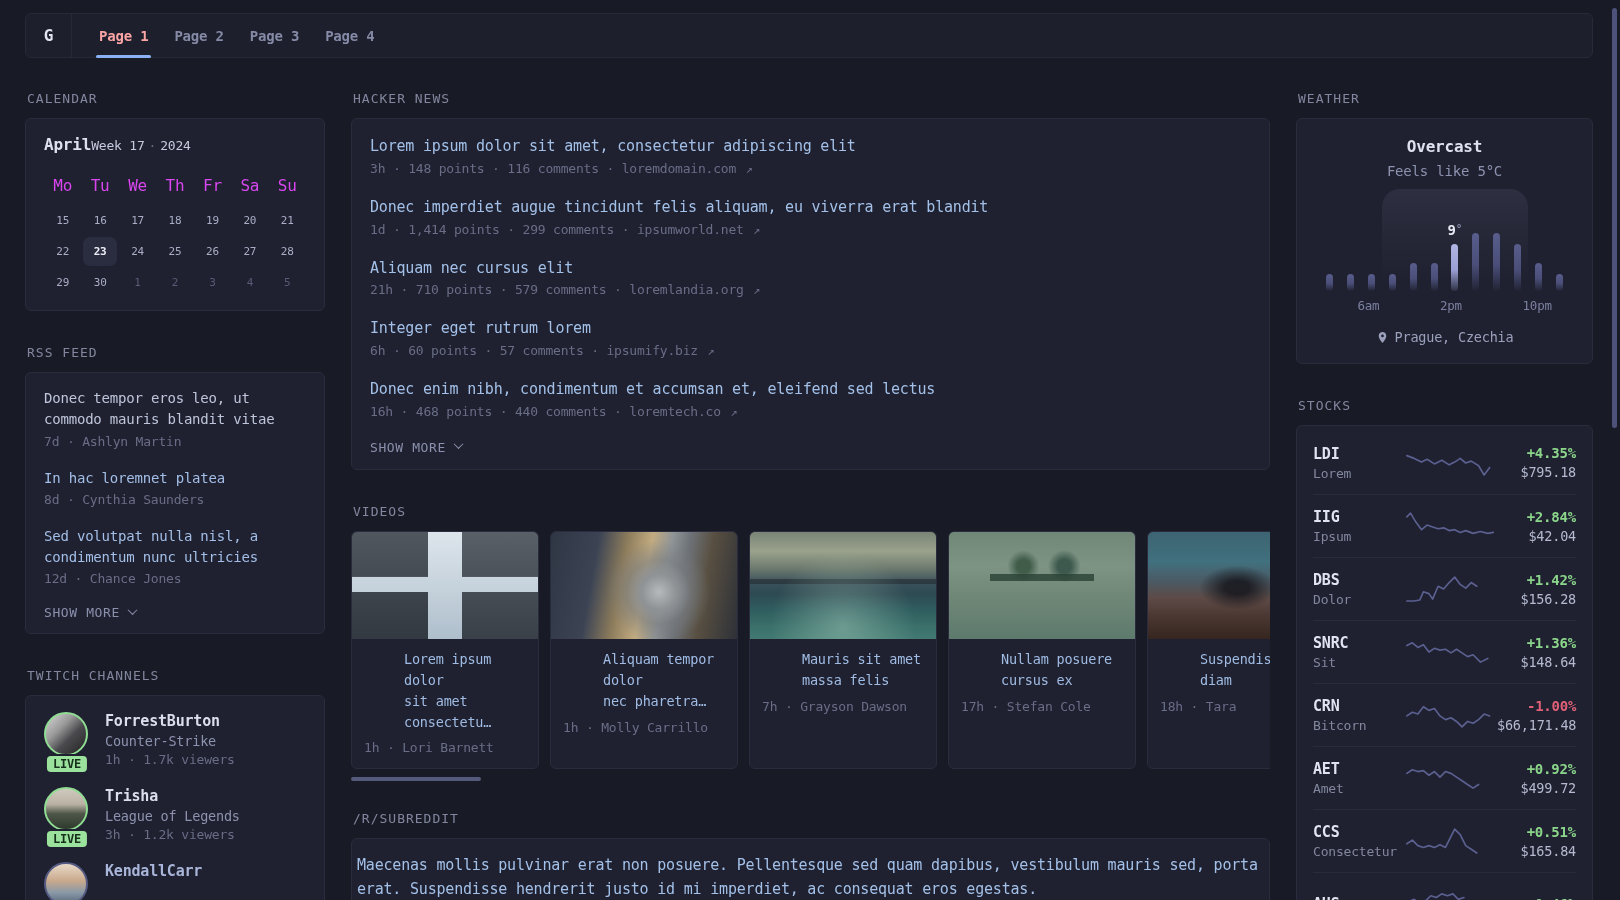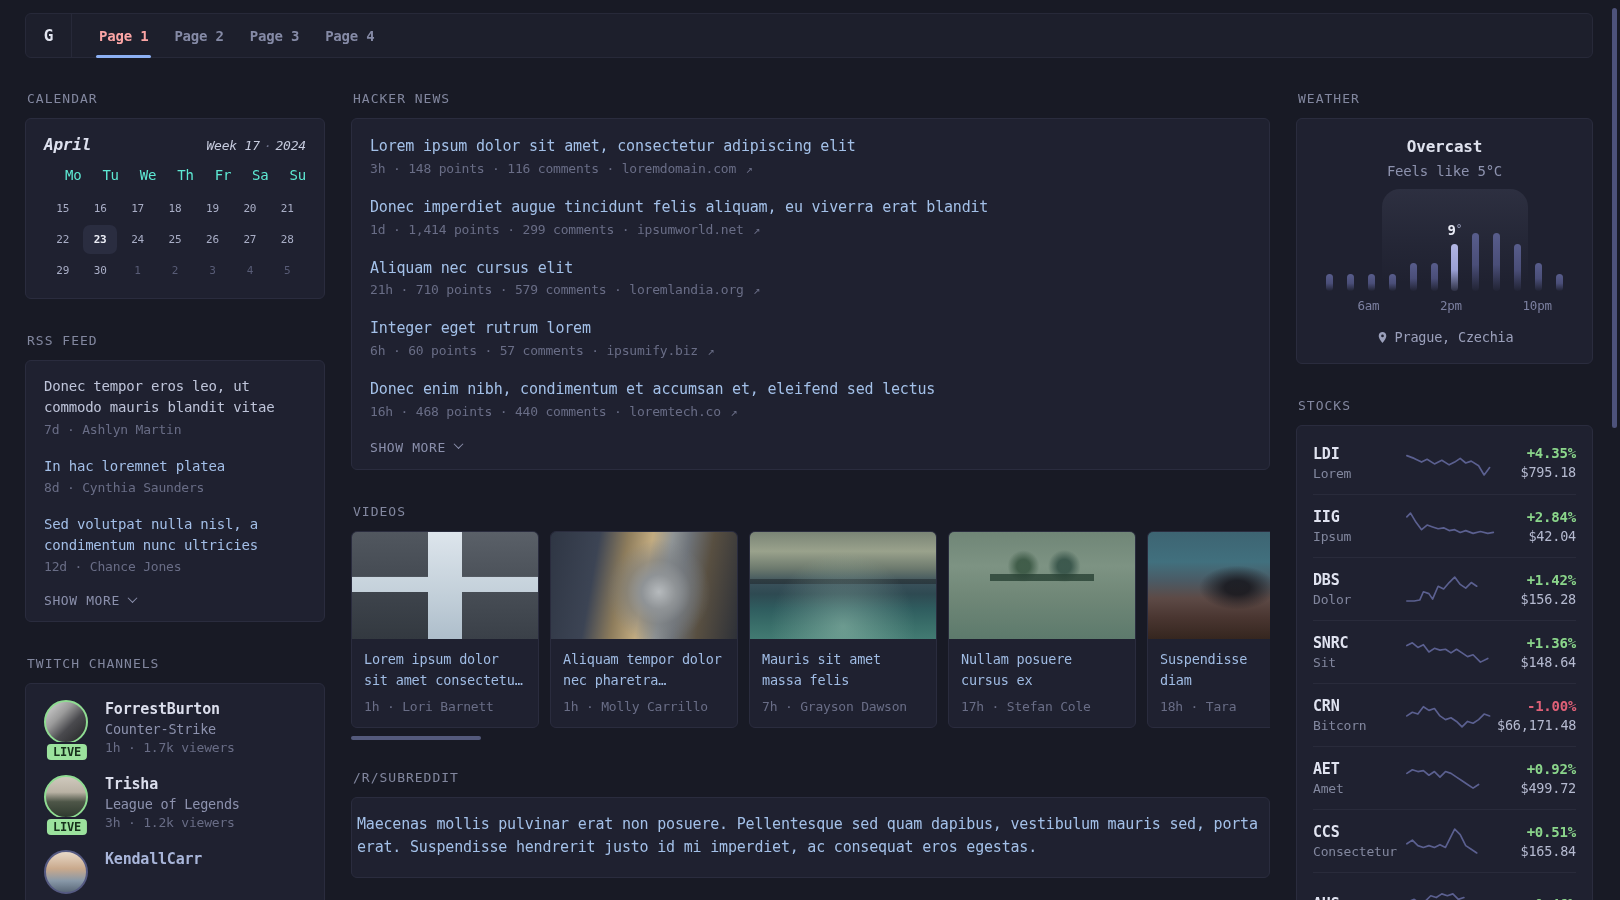--- a/index.html
+++ b/index.html
@@ -35,26 +35,26 @@
   
   .columns { display:flex; gap:26px; margin:26px 27px 0 25px; align-items:flex-start; }
   .col-left  { width:300px; flex:none; }
   .col-main  { flex:1; min-width:0; }
   .col-right { width:297px; flex:none; }
   .section { margin-bottom:34px; }
   .sec-label { font-size:13px; color:#82879f; letter-spacing:1px; margin:7px 0 12px 2px; }
   .card { background:#1f2130; border:1px solid #2a2c3e; border-radius:6px; }
   
   .cal-card { padding:16px 18px 12px; }
-  .cal-head { display:flex; justify-content:space-between; align-items:baseline; margin-bottom:13px;font-style:italic; }
+  .cal-head { display:flex; align-items:baseline; margin-bottom:22px; }
   .cal-month { font-size:16px; font-weight:bold; color:#dde0ee; }
   .cal-weekinfo { font-size:13px; color:#c6cbde; }
   .cal-weekinfo .dot { color:#6b6f88; margin:0 4px; }
   .cal-grid { display:grid; grid-template-columns:repeat(7,1fr); text-align:center; }
-  .cal-wd { font-size:14px; color:#5eead4; padding-bottom:10px;text-align:right; }
+  .cal-wd { font-size:16px; color:#d946ef; padding-bottom:10px; }
   .cal-day { font-size:11px; color:#a9aec6; height:31px; line-height:31px; }
   .cal-day.mut { color:#585c76; }
   .cal-day.sel {
     background:#2a2d40; border-radius:7px; color:#eceef6; font-weight:bold;
     width:34px; height:29px; line-height:29px; margin:1px auto;
   }
   
   .list-card { padding:15px 18px 13px; }
   .feed-item { margin-bottom:19px; }
   .feed-title { font-size:14px; line-height:1.52; color:#a3bfe8; cursor:pointer; }
@@ -122,21 +122,21 @@
       radial-gradient(circle at 40% 32%, rgba(50,80,60,0.8) 0 5%, rgba(50,80,60,0) 12%),
       radial-gradient(circle at 62% 32%, rgba(45,75,65,0.8) 0 5%, rgba(45,75,65,0) 12%),
       linear-gradient(180deg,#708677 0%,#7d9383 32%,#718878 58%,#5d7a6c 100%);
   }
   .th-field {
     background:
       radial-gradient(ellipse at 48% 52%, rgba(22,22,28,0.85) 0 9%, rgba(22,22,28,0) 28%),
       linear-gradient(180deg,#3d6472 0%,#41707e 28%,#4b5a64 46%,#5d4a46 62%,#4a3631 80%,#35261f 100%);
   }
   .v-body { padding:10px 12px 13px; }
-  .v-line { font-size:13.5px; line-height:1.55; color:#a0bce4; }
+  .v-line { font-size:13.5px; line-height:1.55; color:#a0bce4;margin-left:40px; }
   .v-meta { font-size:13px; color:#696d86; margin-top:8px; }
   .h-scroll { width:130px; height:4px; border-radius:2px; background:#545a7c; margin-top:8px; cursor:grab; }
   .videos-section { margin-bottom:30px; }
   
   .sub-card { padding:15px 5px 18px; }
   .sub-title { font-size:15px; line-height:1.55; color:#a3c0e8; cursor:pointer; }
   
   .w-card { padding:18px 20px 18px; text-align:center; }
   .w-cond { font-size:16px; font-weight:bold; color:#dfe2ee; }
   .w-feels { font-size:14px; color:#8d92ae; margin-top:7px; }

